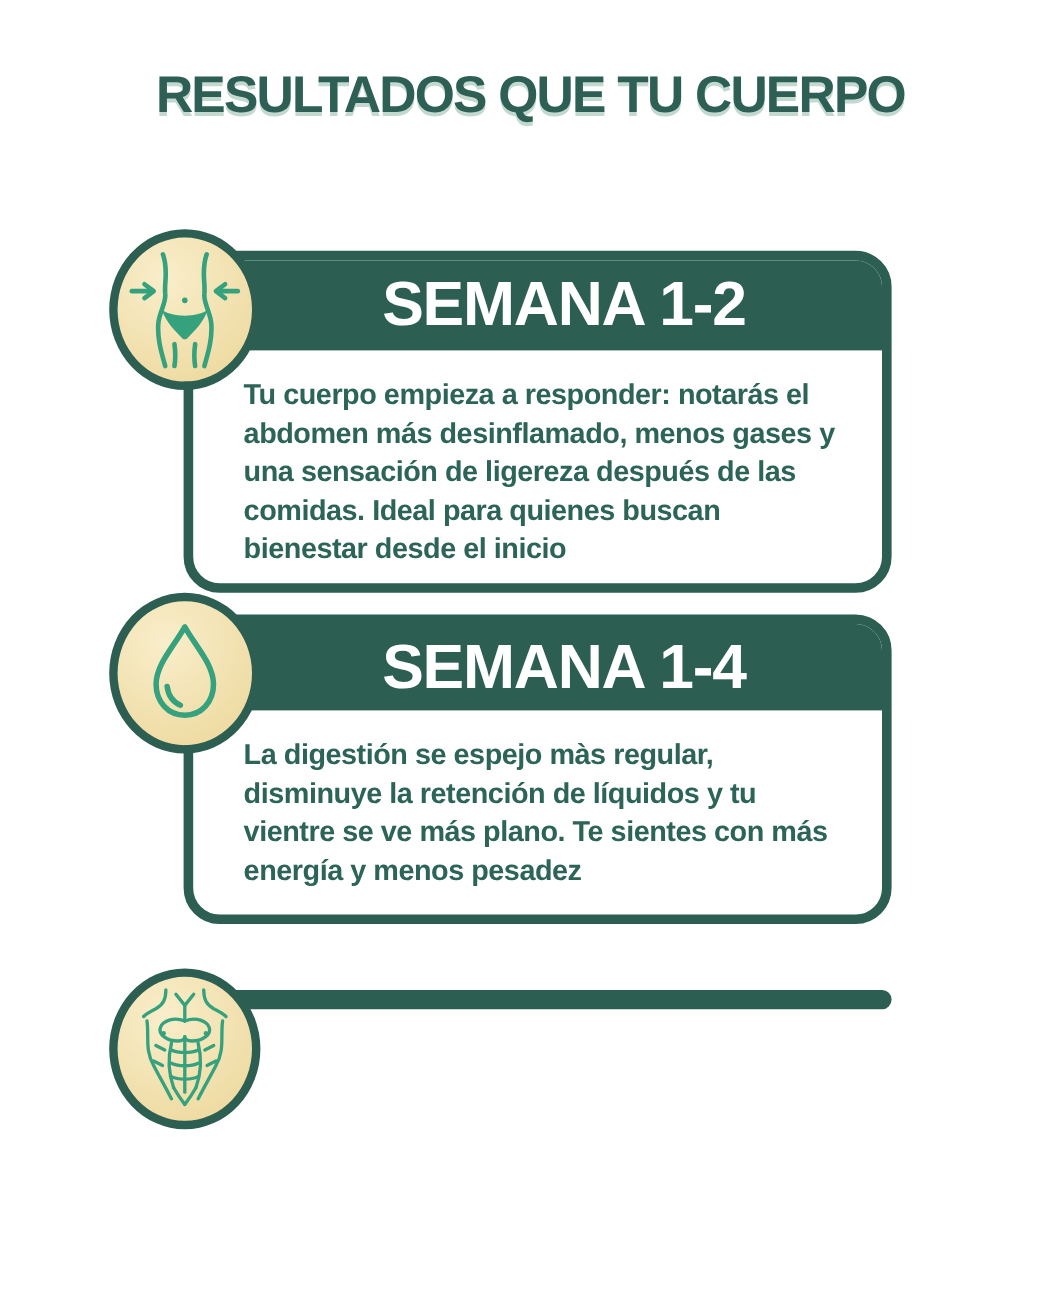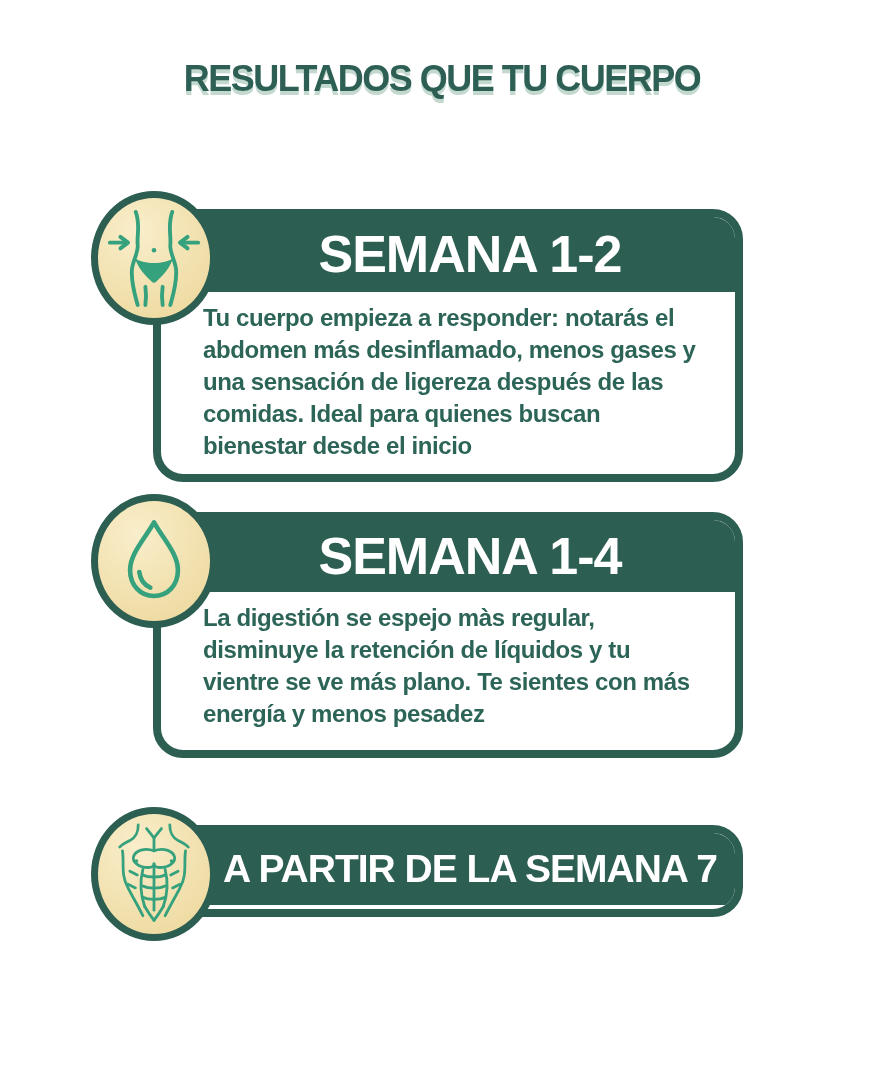--- a/index.html
+++ b/index.html
@@ -8,21 +8,21 @@
   .page {
     position:relative; width:884px; height:1080px;
     background:var(--page-bg,#ffffff); overflow:hidden;
   }
 
   
   .title {
     position:absolute; top:52px; left:0; width:884px;
     text-align:center;
     color:var(--title-green,#2d5f54);
-    font-weight:bold; font-size:36px; line-height:54px;
+    font-weight:bold; font-size:43px; line-height:54px;
     letter-spacing:-1.5px;
     text-shadow:0 4px 0 var(--title-shadow,#c3d8cf);
   }
 
   
   .section { position:absolute; left:153px; width:590px; }
   .section-1 { top:209px; }
   .section-2 { top:512px; }
   .section-3 { top:825px; }
 
@@ -31,21 +31,21 @@
     border:8px solid var(--dark-green,#2d5e52);
     border-radius:30px; overflow:hidden;
     background:#ffffff; box-sizing:border-box; width:590px;
   }
   .card-header {
     background:var(--dark-green,#2d5e52);
     color:var(--header-text,#ffffff);
     display:flex; align-items:center; justify-content:center;
     padding-left:44px; 
     font-weight:bold; letter-spacing:-1px;
-    margin:-1px -1px 4px -1px;
+    margin:-1px -1px 16px -1px;
   }
   .section-1 .card-header { height:76px; font-size:52px; }
   .section-2 .card-header { height:73px; font-size:52px; }
   .section-3 .card-header { height:73px; font-size:39px; }
 
   .card-body {
     padding:6px 26px 12px 42px;
     color:var(--body-green,#2d6458);
     font-weight:bold; font-size:24px; line-height:32px;
     letter-spacing:-0.4px;
@@ -144,19 +144,16 @@
         <path d="M62,50 C65,62 65,76 60,90"></path>
         <path d="M40,90 C44,97 47,101 50,105"></path>
         <path d="M60,90 C56,97 53,101 50,105"></path>
         <path d="M24,52 L32,56"></path>
           <path d="M22,66 L30,70"></path>
         <path d="M76,52 L68,56"></path>
           <path d="M78,66 L70,70"></path>
       </svg>
     </div>
     <div class="card">
-      <div class="card-header">
-        <span>A PARTIR DE LA SEMANA 7</span>
-      </div>
     </div>
   </div>
 
 </div>
 
 </body></html>

